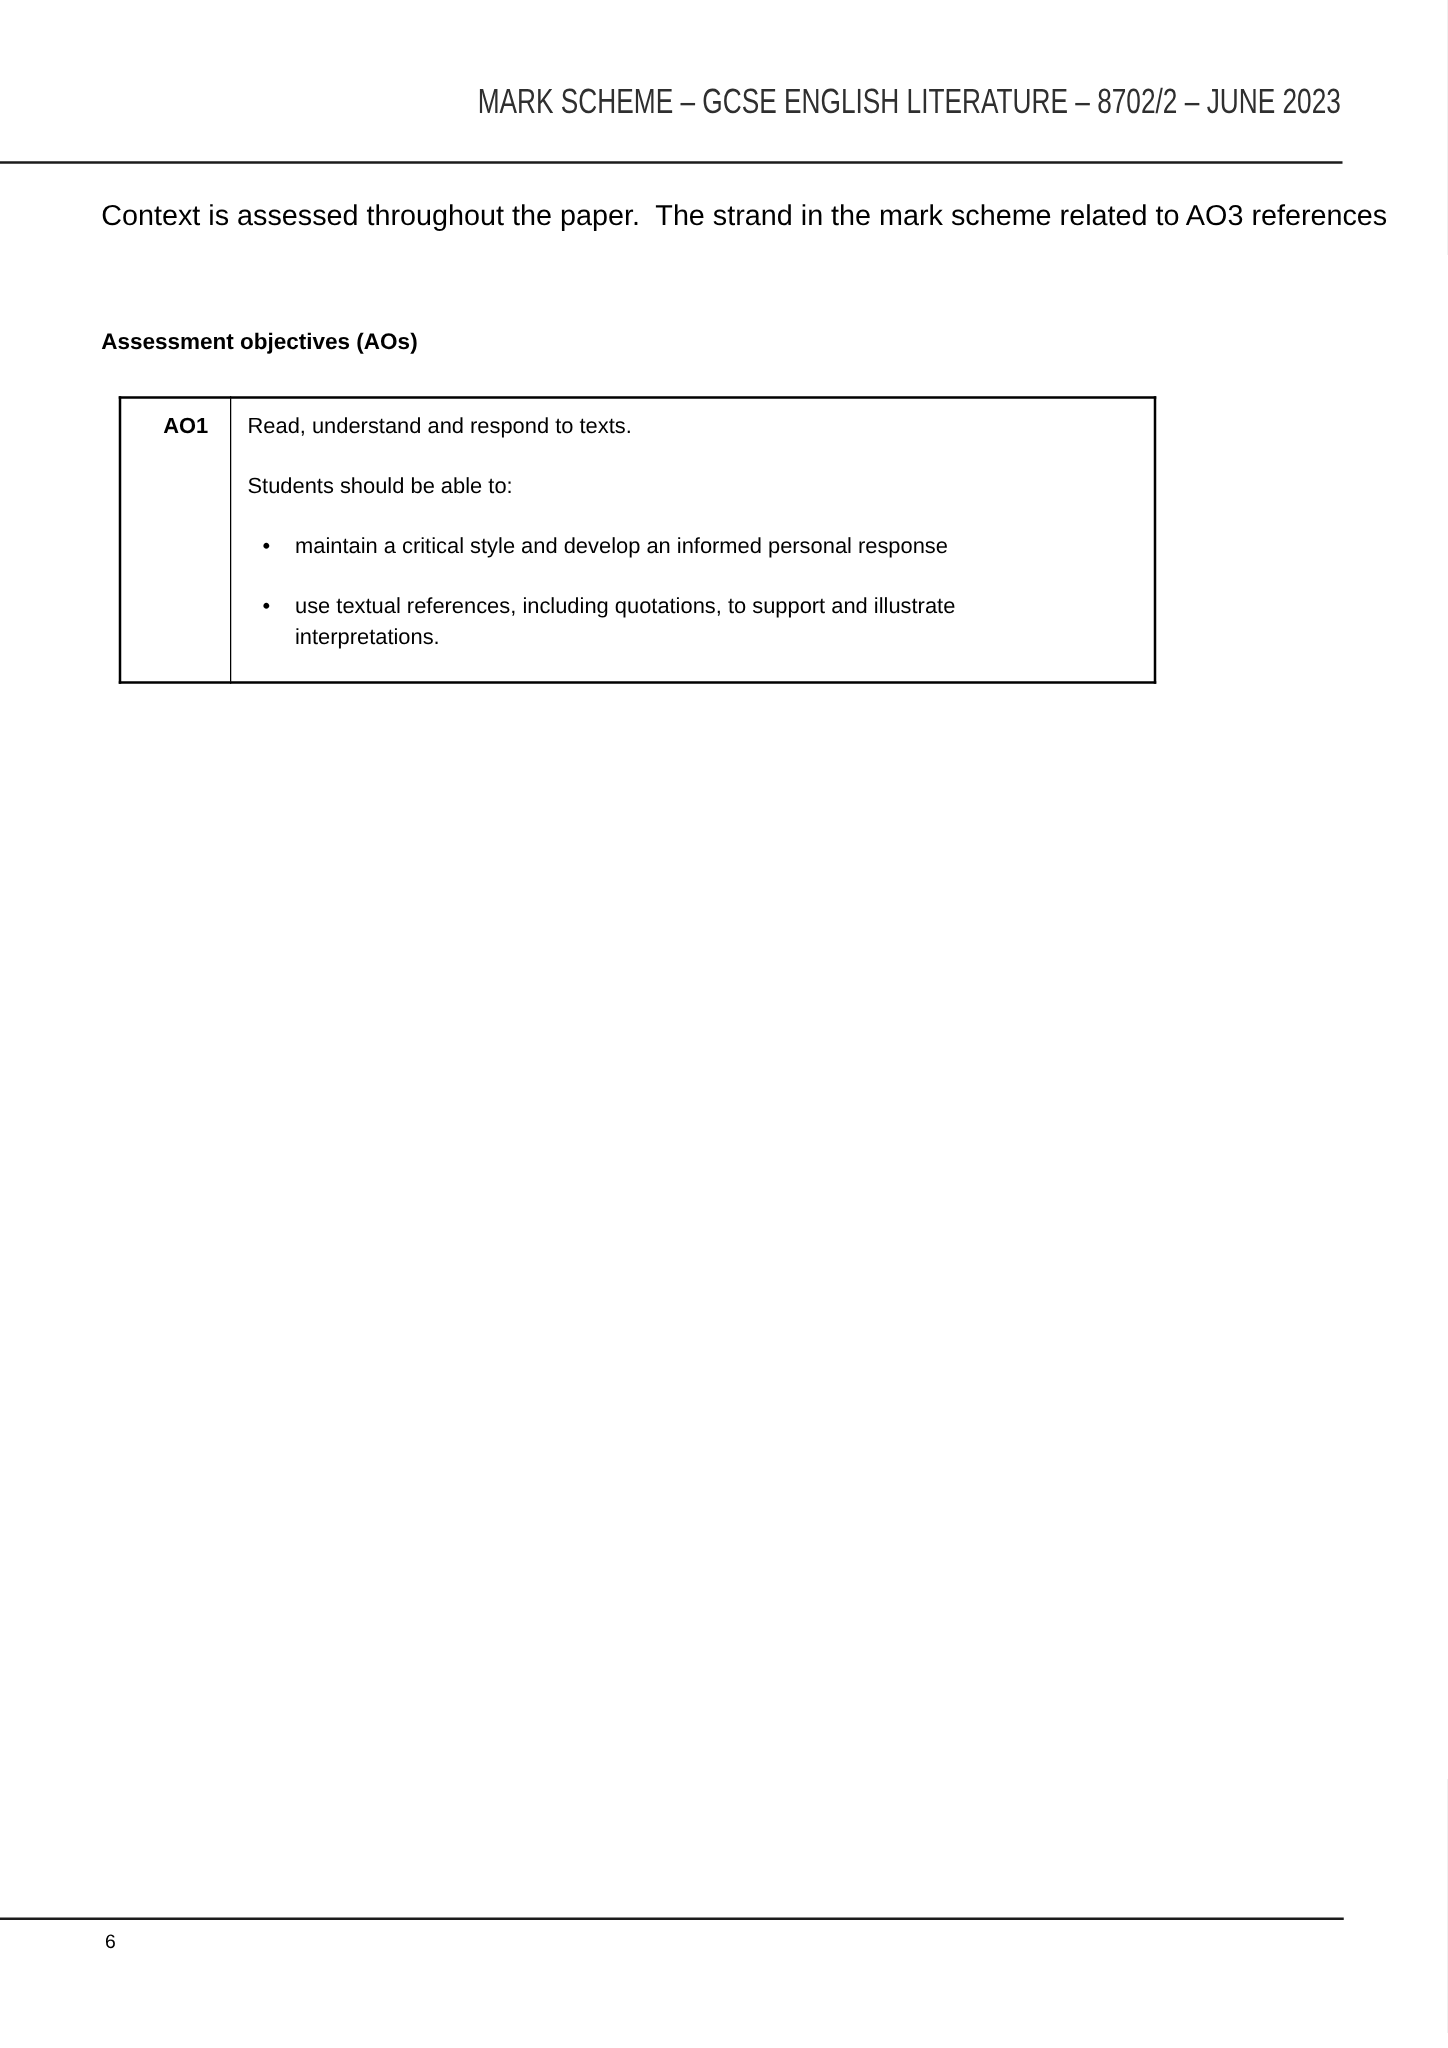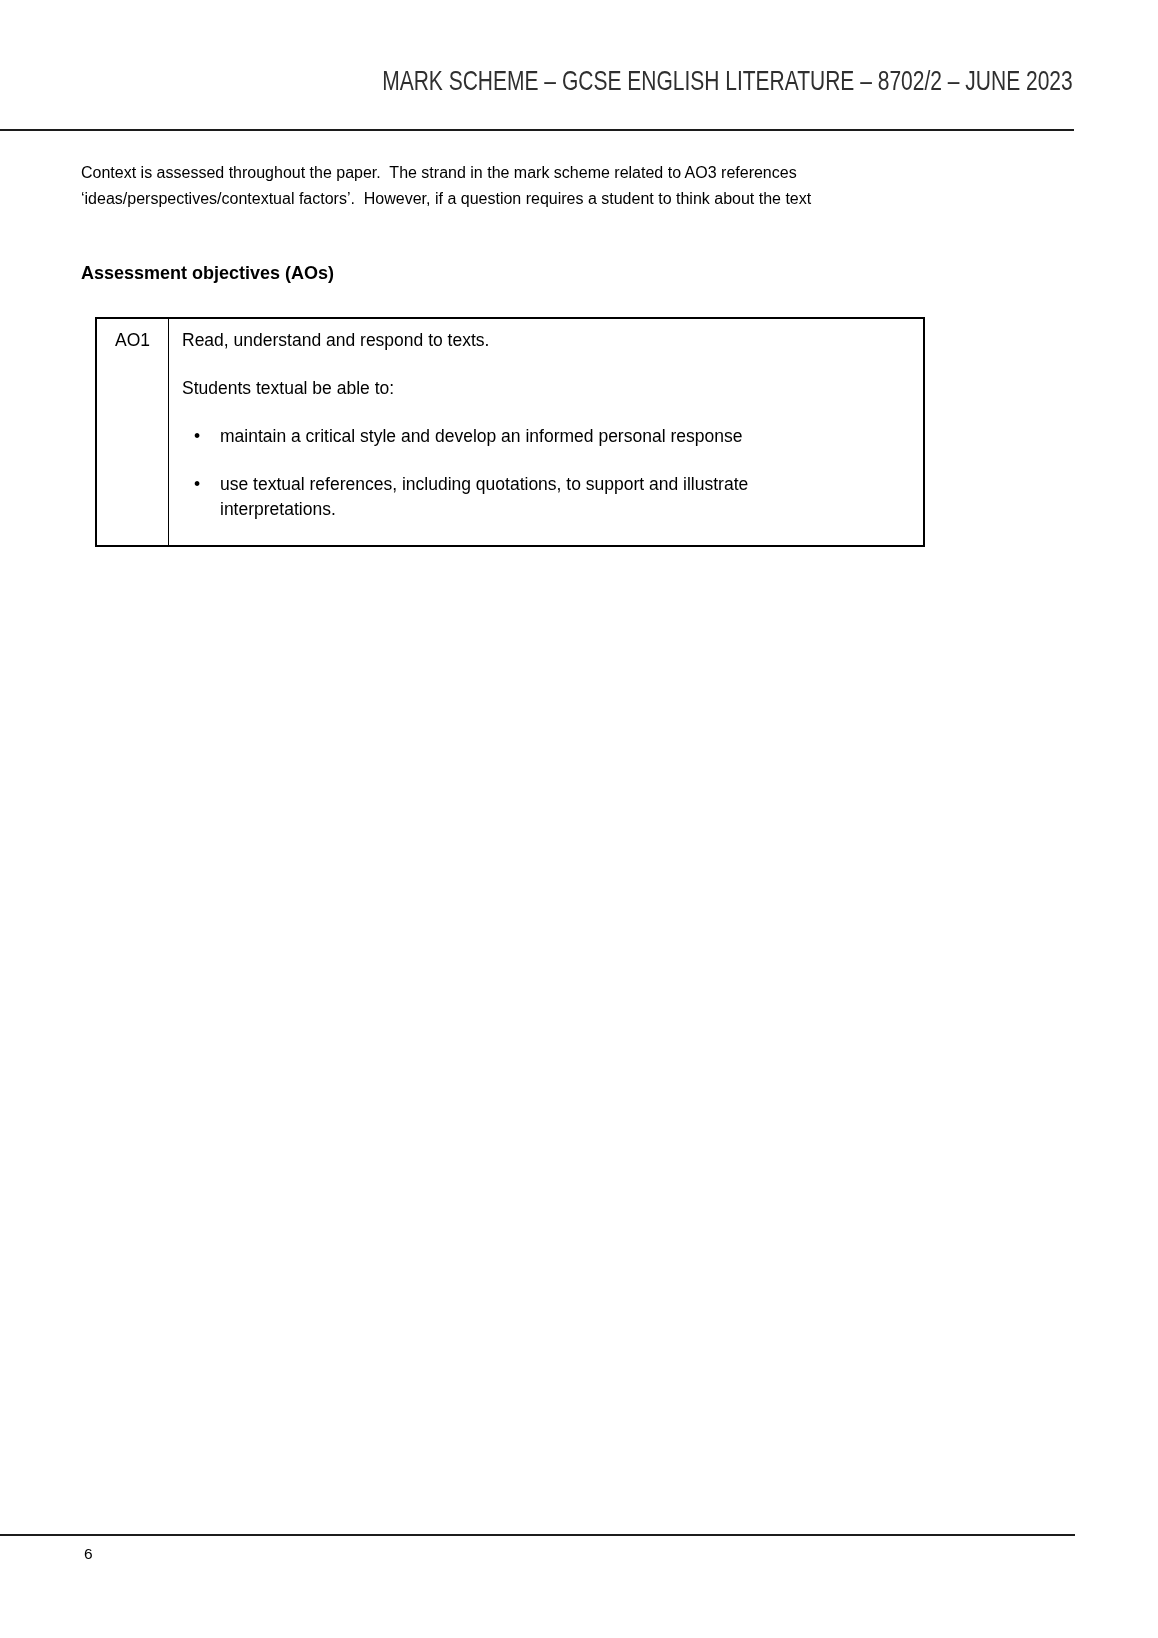--- a/index.html
+++ b/index.html
@@ -30,21 +30,21 @@
     left: 0;
     height: 2px;
     background: #1c1c1c;
   }
   .rule-header { top: 129px; width: 1074px; }
   .rule-footer { top: 1534px; width: 1075px; }
   .intro {
     position: absolute;
     left: 81px;
     top: 160px;
-    font-size: 16px;
+    font-size: 23px;
     line-height: 25.5px;
   }
   .textline { white-space: pre; }
   .section-heading {
     position: absolute;
     left: 81px;
     top: 263px;
     font-size: 18px;
     font-weight: bold;
   }
@@ -57,22 +57,22 @@
     table-layout: fixed;
     font-size: 17.5px;
     line-height: 25px;
   }
   table.ao-table, table.ao-table td { border: 1px solid #000; }
   table.ao-table { border: 2px solid #000; }
   td.code-cell {
     width: 67px;
     text-align: center;
     vertical-align: top;
-    font-weight: normal;
-    padding: 9px 2px 0 2px;
+    font-weight: bold;
+    padding: 9px 2px 0 18px;
   }
   td.desc-cell {
     vertical-align: top;
     padding: 9px 10px 0 13px;
   }
   .block-gap { margin-top: 23px; }
   .bullet-row { display: flex; margin-left: 12px; }
   .bullet-dot { flex: none; width: 26px; }
   .page-number {
     position: absolute;
@@ -84,32 +84,31 @@
 </head>
 <body>
 
 <div class="page">
 
   <div class="header-title">MARK SCHEME – GCSE ENGLISH LITERATURE – 8702/2 – JUNE 2023</div>
   <div class="rule rule-header"></div>
 
   <div class="intro">
     <div class="textline">Context is assessed throughout the paper.  The strand in the mark scheme related to AO3 references</div>
-    <div class="textline">‘ideas/perspectives/contextual factors’.  However, if a question requires a student to think about the text</div>
   </div>
 
   <div class="section-heading">Assessment objectives (AOs)</div>
 
   <table class="ao-table">
     <tbody>
         <tr style="height:228px;">
       <td class="code-cell">AO1</td>
       <td class="desc-cell">
         <div class="textline">Read, understand and respond to texts.</div>
-        <div class="textline block-gap">Students textual be able to:</div>
+        <div class="textline block-gap">Students should be able to:</div>
         <div class="bullet-row block-gap">
           <span class="bullet-dot">•</span>
           <span>
             <div class="textline">maintain a critical style and develop an informed personal response</div>
           </span>
         </div>
         <div class="bullet-row block-gap">
           <span class="bullet-dot">•</span>
           <span>
             <div class="textline">use textual references, including quotations, to support and illustrate</div>

